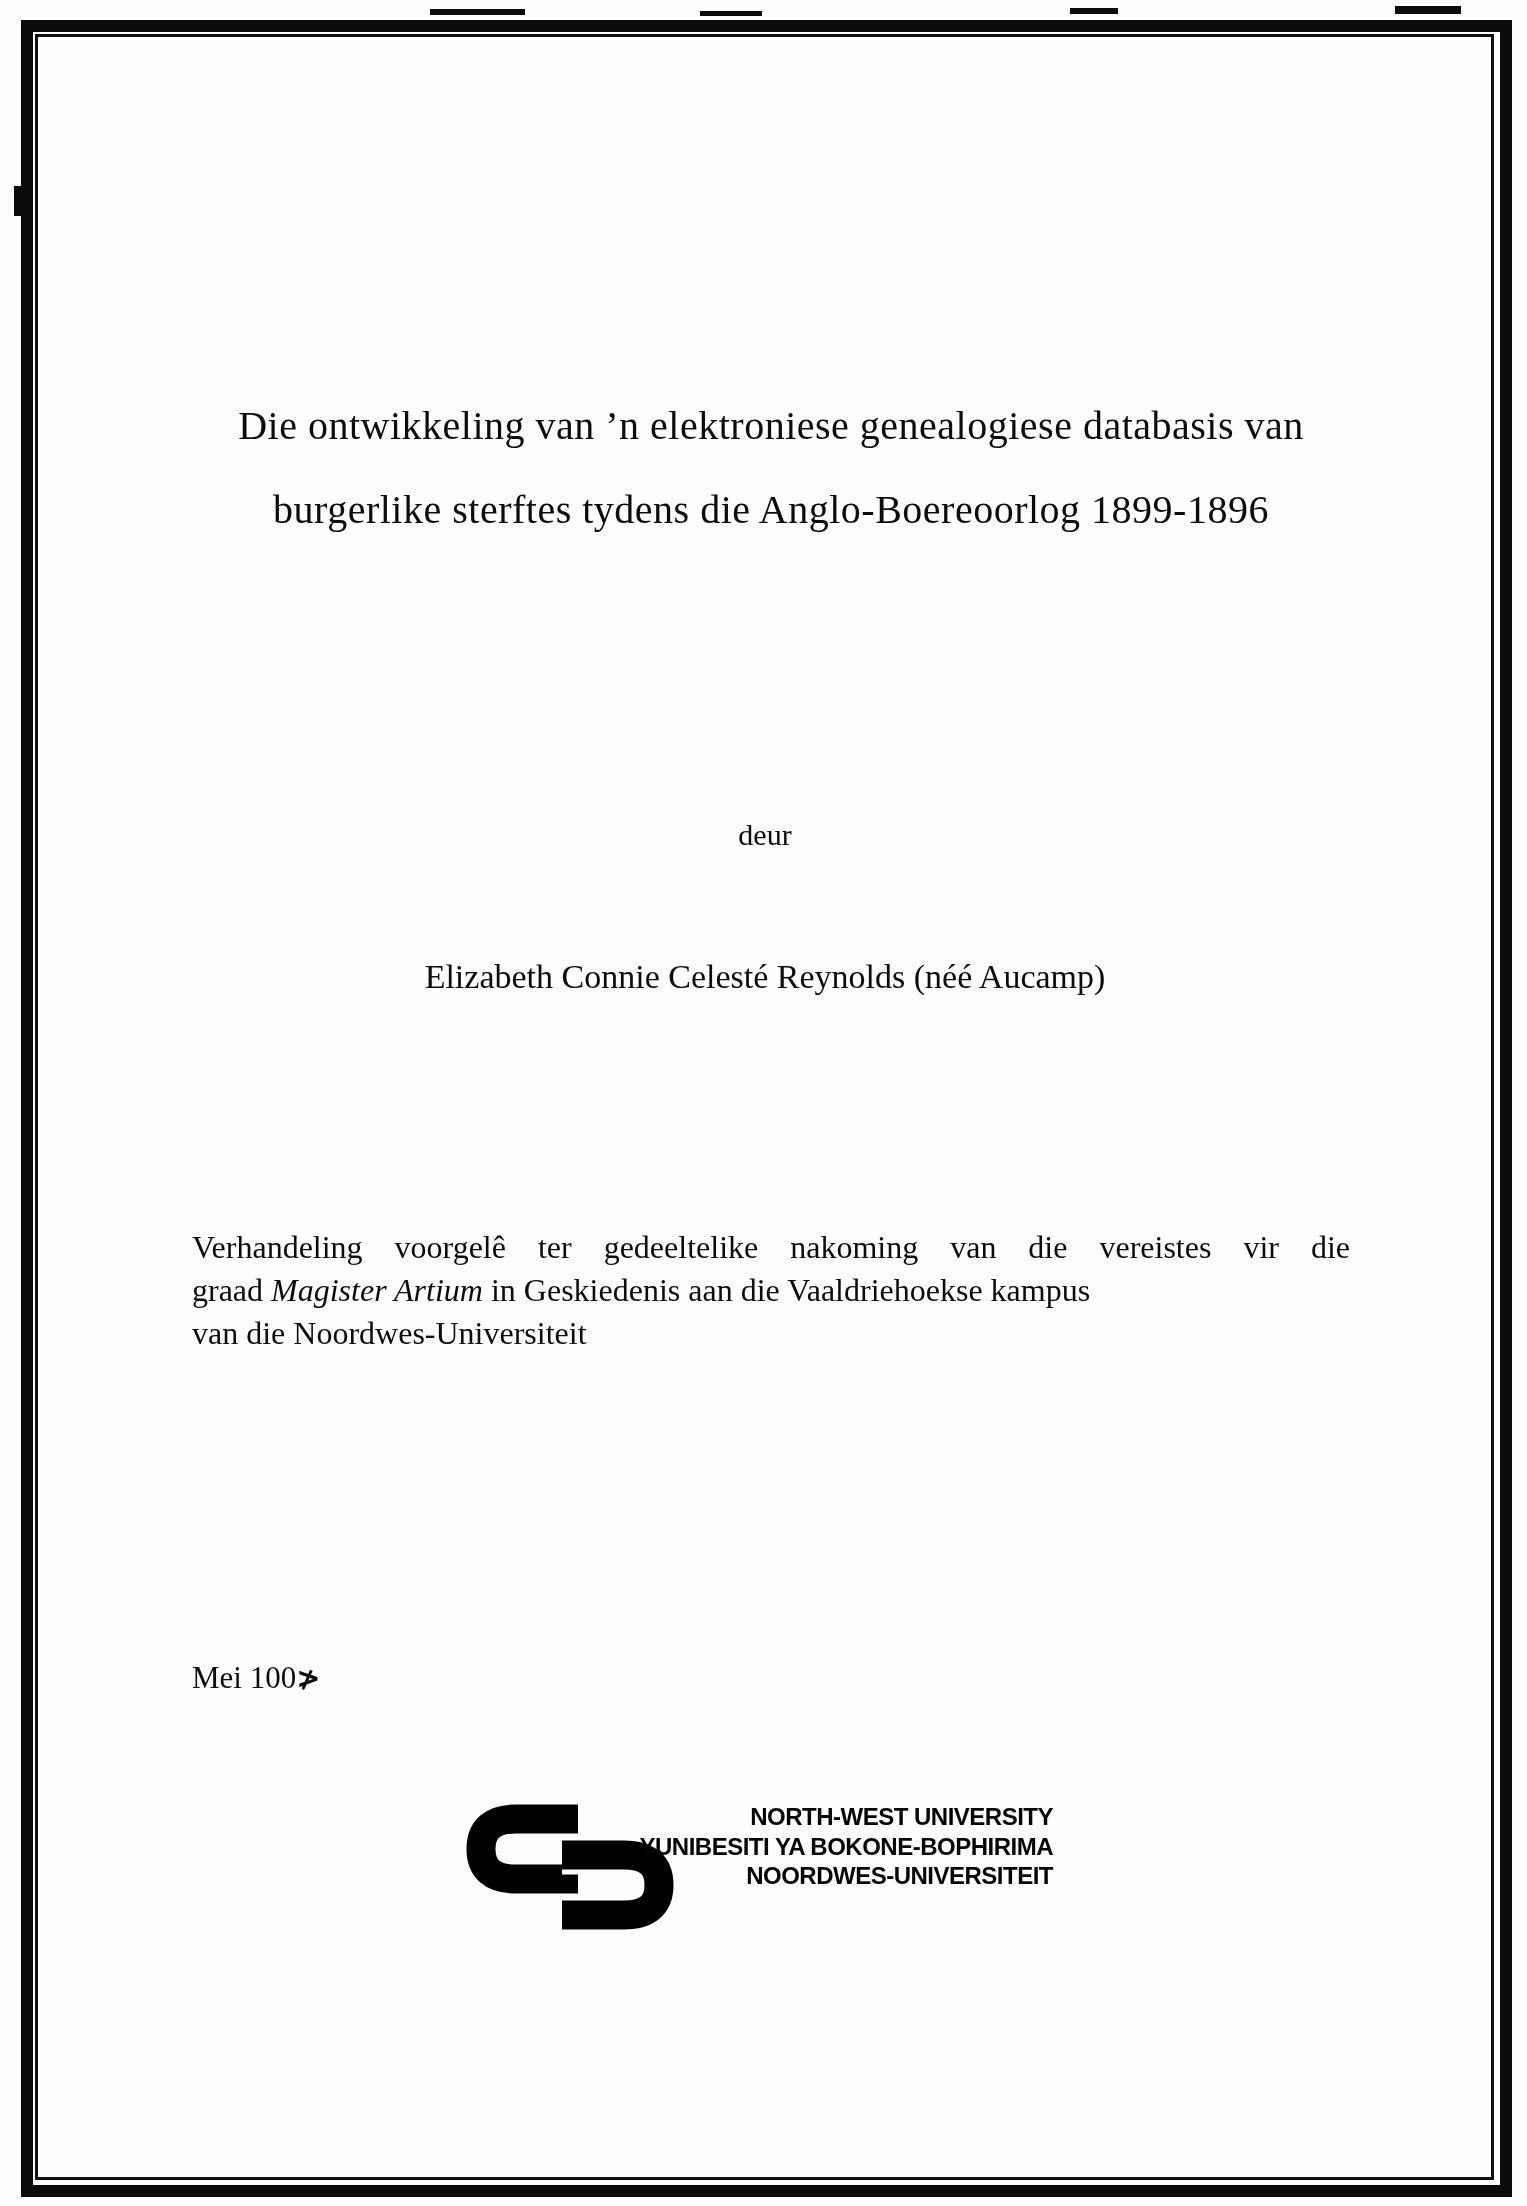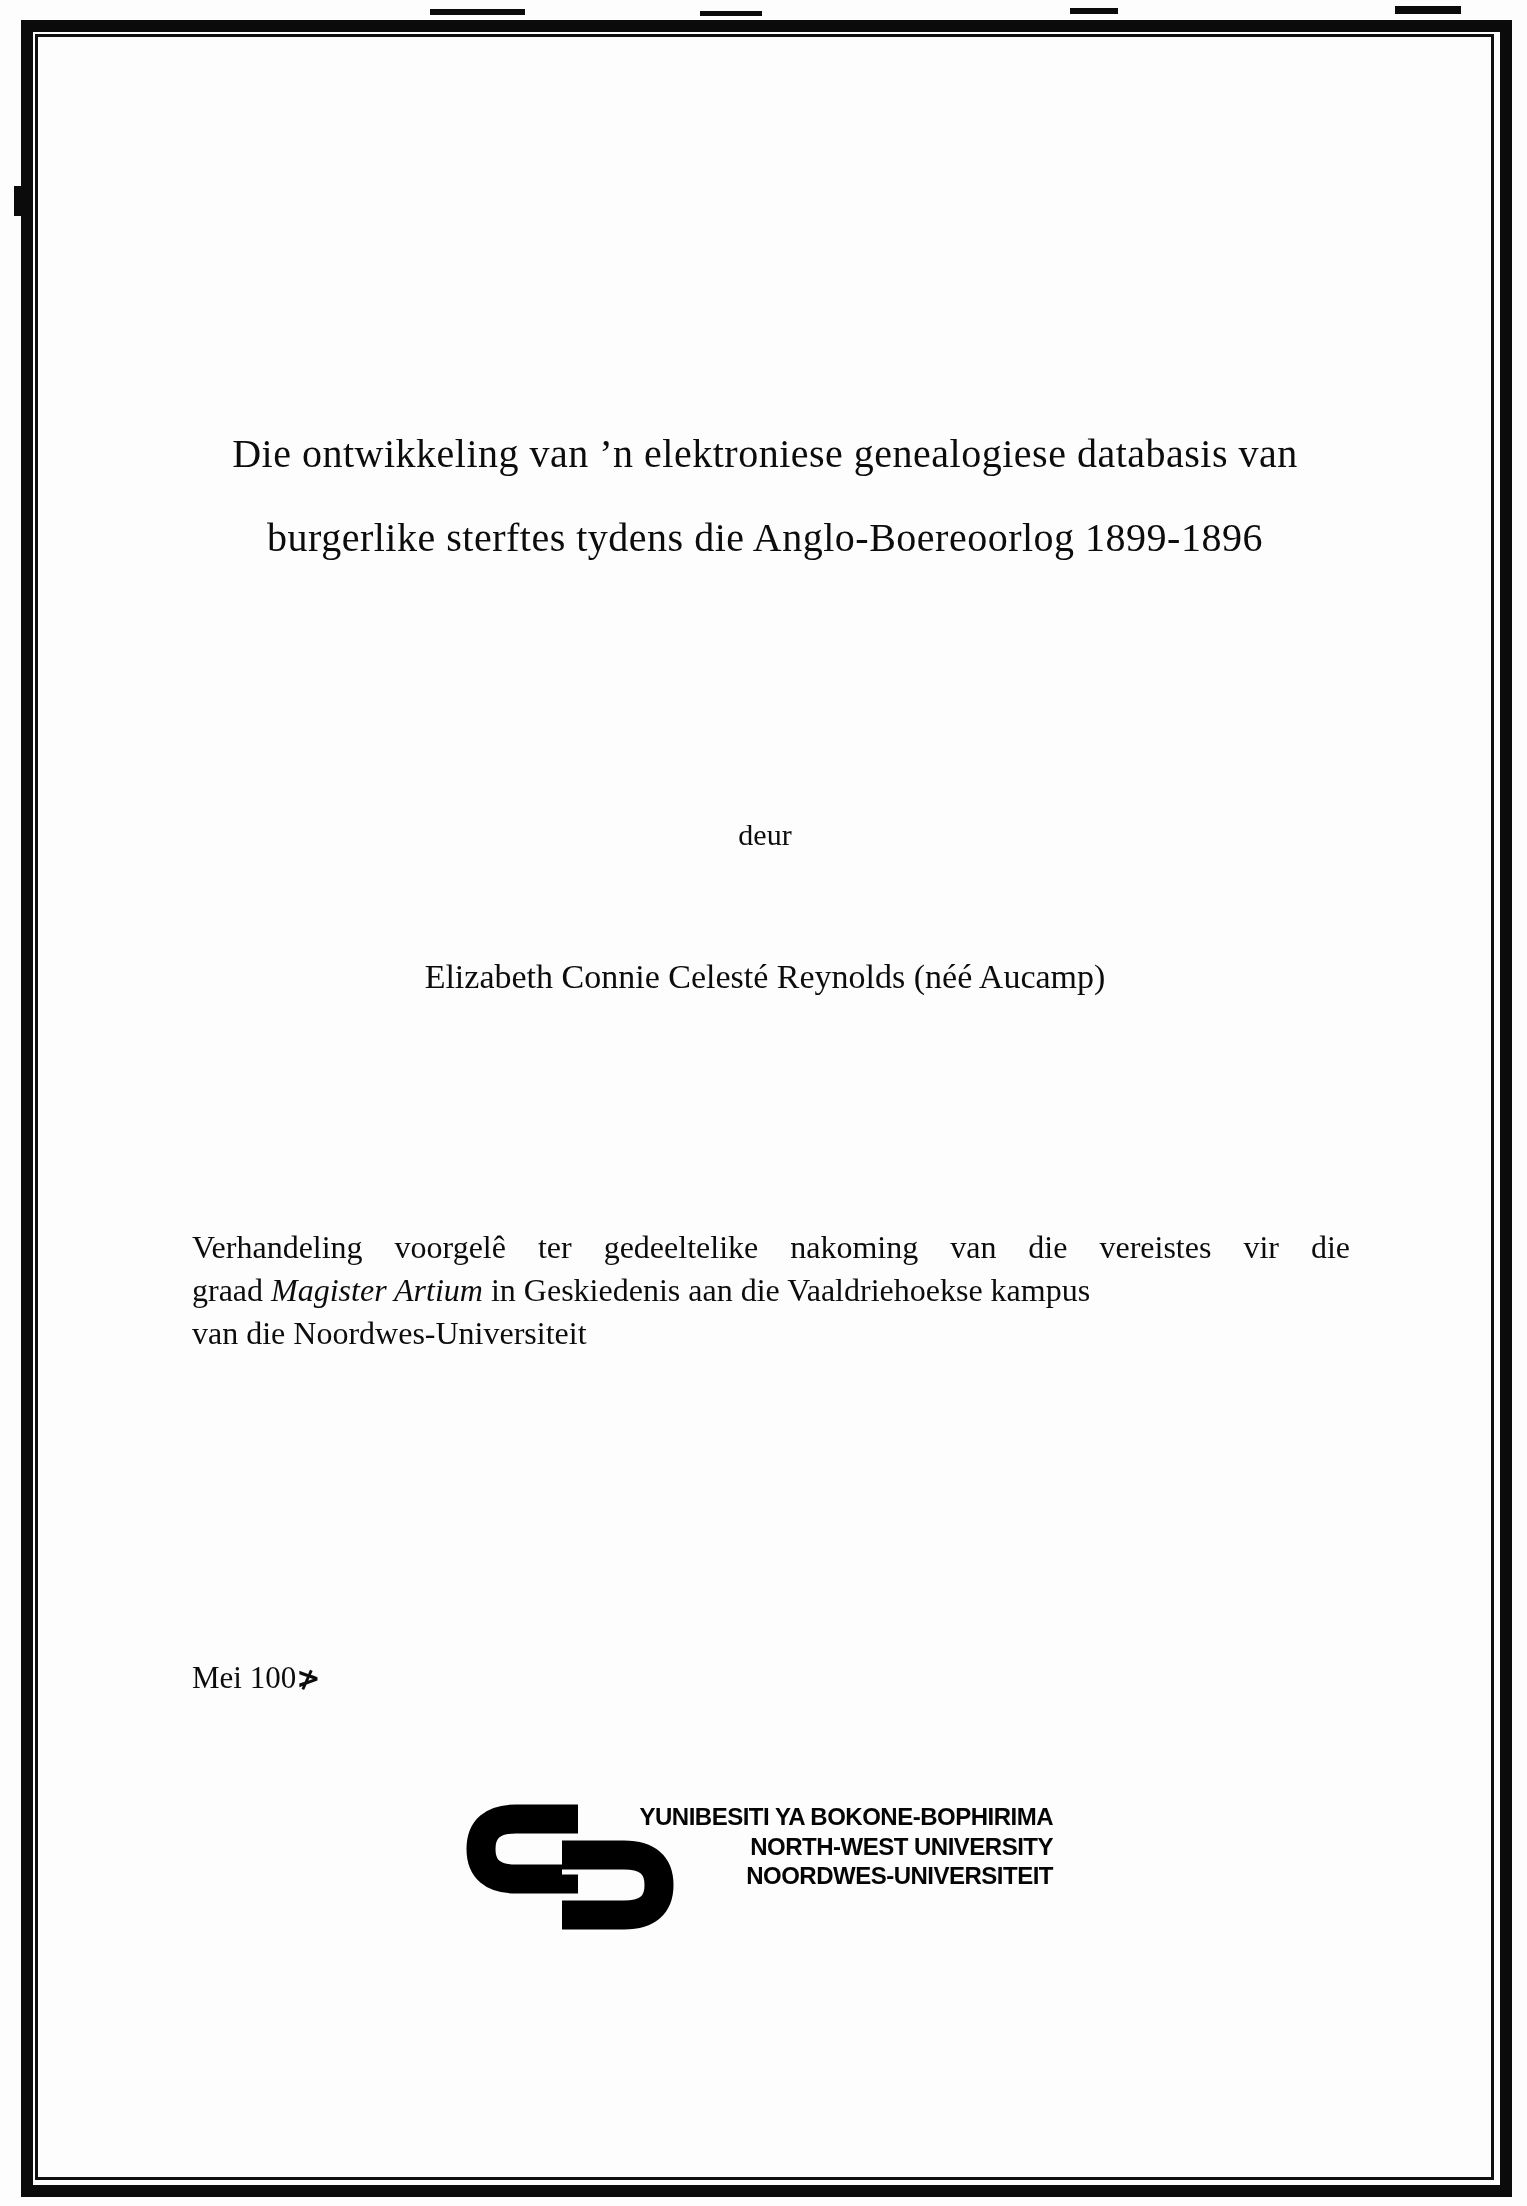--- a/index.html
+++ b/index.html
@@ -22,27 +22,26 @@
     border: 12px solid #0b0b0b;
   }
   .frame-inner {
     position: absolute;
     top: 34px; left: 35px; right: 33px; bottom: 26px;
     border: 3px solid #101010;
   }
   .abs { position: absolute; }
 
   .title-line {
-    left: 185px;
+    left: 191px;
     width: 1160px;
     text-align: center;
     font-size: 40px;
     letter-spacing: 0.5px;
     white-space: nowrap;
-    margin-top: 28px;
   }
   .byline {
     left: 185px;
     width: 1160px;
     text-align: center;
     font-size: 30px;
   }
   .author {
     left: 185px;
     width: 1160px;
@@ -129,18 +128,18 @@
   <div class="abs logo-mark">
     <svg width="208" height="126" viewBox="0 0 208 126" xmlns="http://www.w3.org/2000/svg">
 
       <path d="M 112 15 H 50 Q 15 15 15 45 Q 15 75 50 75 H 112" fill="none" stroke="#000000" stroke-width="29"></path>
 
       <path d="M 96 51 H 158 Q 193 51 193 81 Q 193 111 158 111 H 96" fill="none" stroke="#fdfdfd" stroke-width="39"></path>
       <path d="M 96 51 H 158 Q 193 51 193 81 Q 193 111 158 111 H 96" fill="none" stroke="#000000" stroke-width="29"></path>
     </svg>
   </div>
   <div class="abs logo-text">
+    <div>NORTH-WEST UNIVERSITY</div>
     <div>YUNIBESITI YA BOKONE-BOPHIRIMA</div>
-    <div>NORTH-WEST UNIVERSITY</div>
     <div>NOORDWES-UNIVERSITEIT</div>
   </div>
 
 </div>
 
 </body></html>

